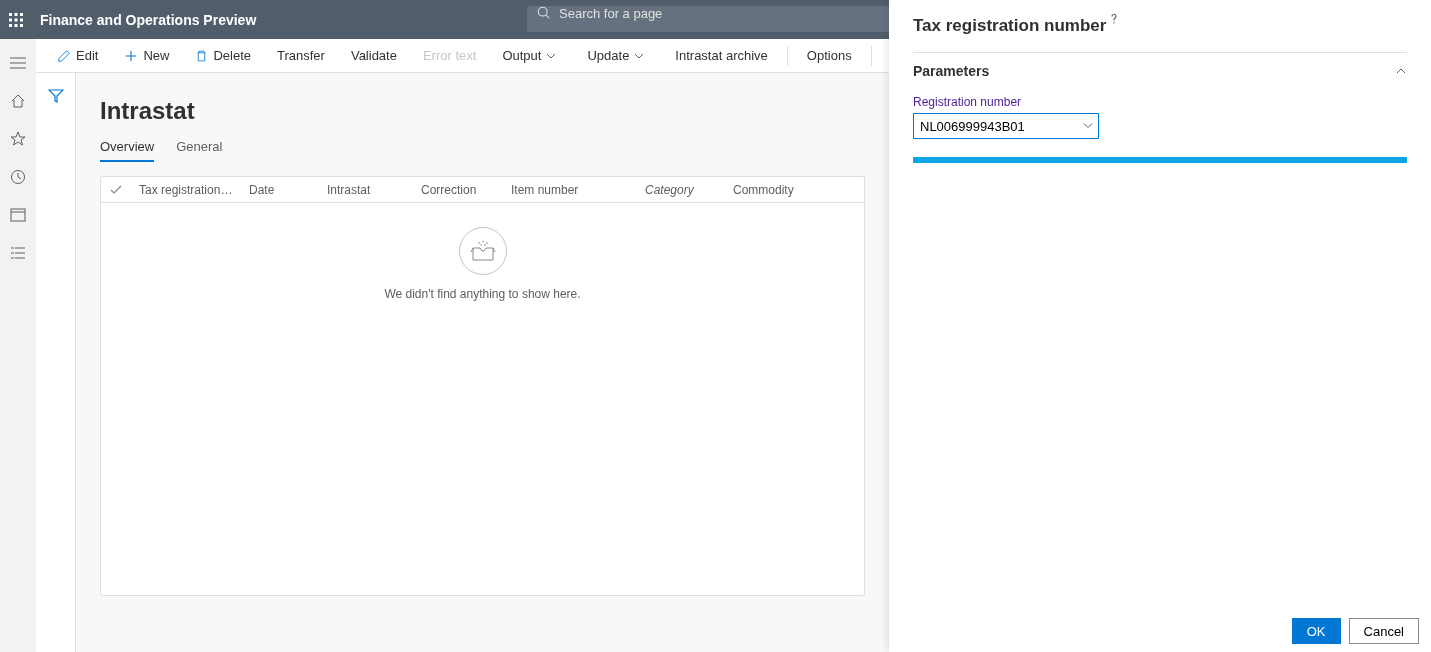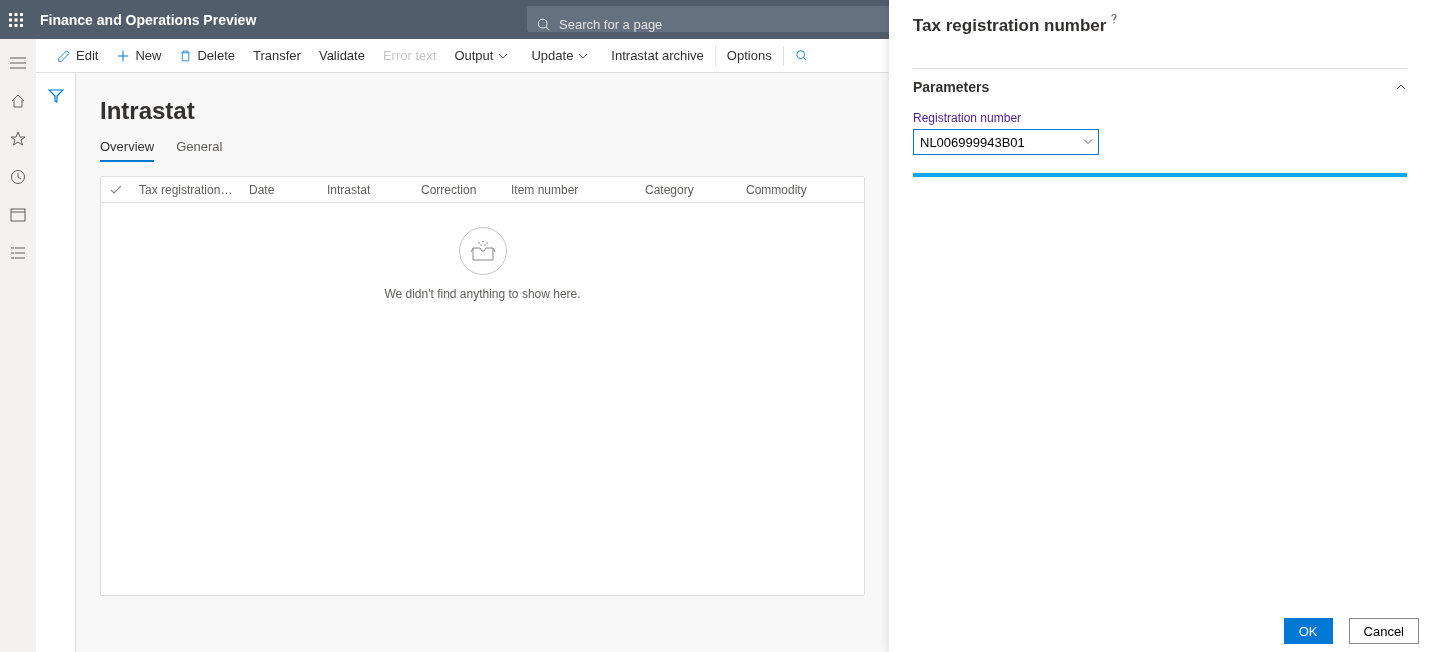--- a/index.html
+++ b/index.html
@@ -32,21 +32,21 @@
 .app-title { font-weight: 600; font-size: 14px; margin-left: 8px; color: #fff; }
 .search-wrap {
   position: absolute;
   left: 527px;
   top: 6px;
   width: 378px;
   height: 26px;
   background: #667180;
   border-radius: 2px;
   display: flex;
-  align-items: flex-end;
+  align-items: flex-start;
   padding: 0 10px;
   color: #e1e1e1;
 }
 .search-wrap svg { margin-right: 8px; flex-shrink:0; }
 .search-input {
   background: transparent;
   border: none;
   color: #e1e1e1;
   font-size: 13px;
   width: 100%;
@@ -55,21 +55,21 @@
 .search-input::placeholder { color: #e1e1e1; }
 
 
 .action-bar {
   height: 34px;
   background: #fff;
   border-bottom: 1px solid #e1dfdd;
   display: flex;
   align-items: center;
   padding-left: 48px;
-  gap: 0;
+  gap: 8px;
 }
 .action-btn {
   display: flex;
   align-items: center;
   height: 34px;
   padding: 0 9px;
   color: #323130;
   font-size: 13px;
   cursor: pointer;
   white-space: nowrap;
@@ -140,22 +140,22 @@
   font-size: 12px;
   color: #605e5c;
 }
 .gh { padding: 0 8px; overflow: hidden; text-overflow: ellipsis; white-space: nowrap; }
 .gh.check { width: 30px; display:flex; justify-content:center; }
 .gh.c1 { width: 110px; }
 .gh.c2 { width: 78px; }
 .gh.c3 { width: 94px; }
 .gh.c4 { width: 90px; }
 .gh.c5 { width: 134px; }
-.gh.c6 { width: 88px; }
-.gh.c7 { width: 120px; margin-left: 13px; }
+.gh.c6 { width: 88px; font-style: italic; }
+.gh.c7 { width: 120px; }
 
 .empty {
   display:flex; flex-direction:column; align-items:center;
   padding-top: 24px;
   color:#605e5c;
   font-size:12px;
 }
 .empty-icon {
   width:48px; height:48px;
   border:1px solid #c8c6c4;
@@ -179,23 +179,23 @@
 }
 .dialog-head {
   display:flex;
   justify-content: flex-start;
   align-items: flex-start;
   padding: 10px 16px 0 24px;
 }
 .help-icon { width:18px; height:18px; color:#605e5c; cursor:pointer; }
 .dialog-title { font-size: 17px; font-weight: 600; padding: 6px 0 16px 0; }
 .section {
-  margin: 16px 24px;
+  margin: 0 24px;
   border-top: 1px solid #e1dfdd;
-  border-bottom: 4px solid #0ea5e9;
+  border-bottom: 6px solid #0ea5e9;
 }
 .section-head {
   display:flex; justify-content:space-between; align-items:center;
   padding:10px 0;
   cursor:pointer;
 }
 .section-title { font-size:14px; font-weight:600; }
 .field { padding: 6px 0 18px 0; }
 .field-label { font-size: 12px; color:#4c1d95; display:block; margin-bottom:4px; }
 .combo {
@@ -216,21 +216,21 @@
 .combo .dd {
   position:absolute; right:4px; top:50%; transform:translateY(-50%);
   color:#605e5c;
   cursor:pointer;
 }
 
 .dialog-footer {
   position:absolute;
   bottom:0; right:0;
   padding: 8px 12px;
-  display:flex; gap:16px;
+  display:flex; gap:8px;
 }
 .btn {
   height: 26px;
   padding: 0 14px;
   font-size:13px;
   border:1px solid #8a8886;
   background:#fff;
   cursor:pointer;
   display:flex; align-items:center;
 }

